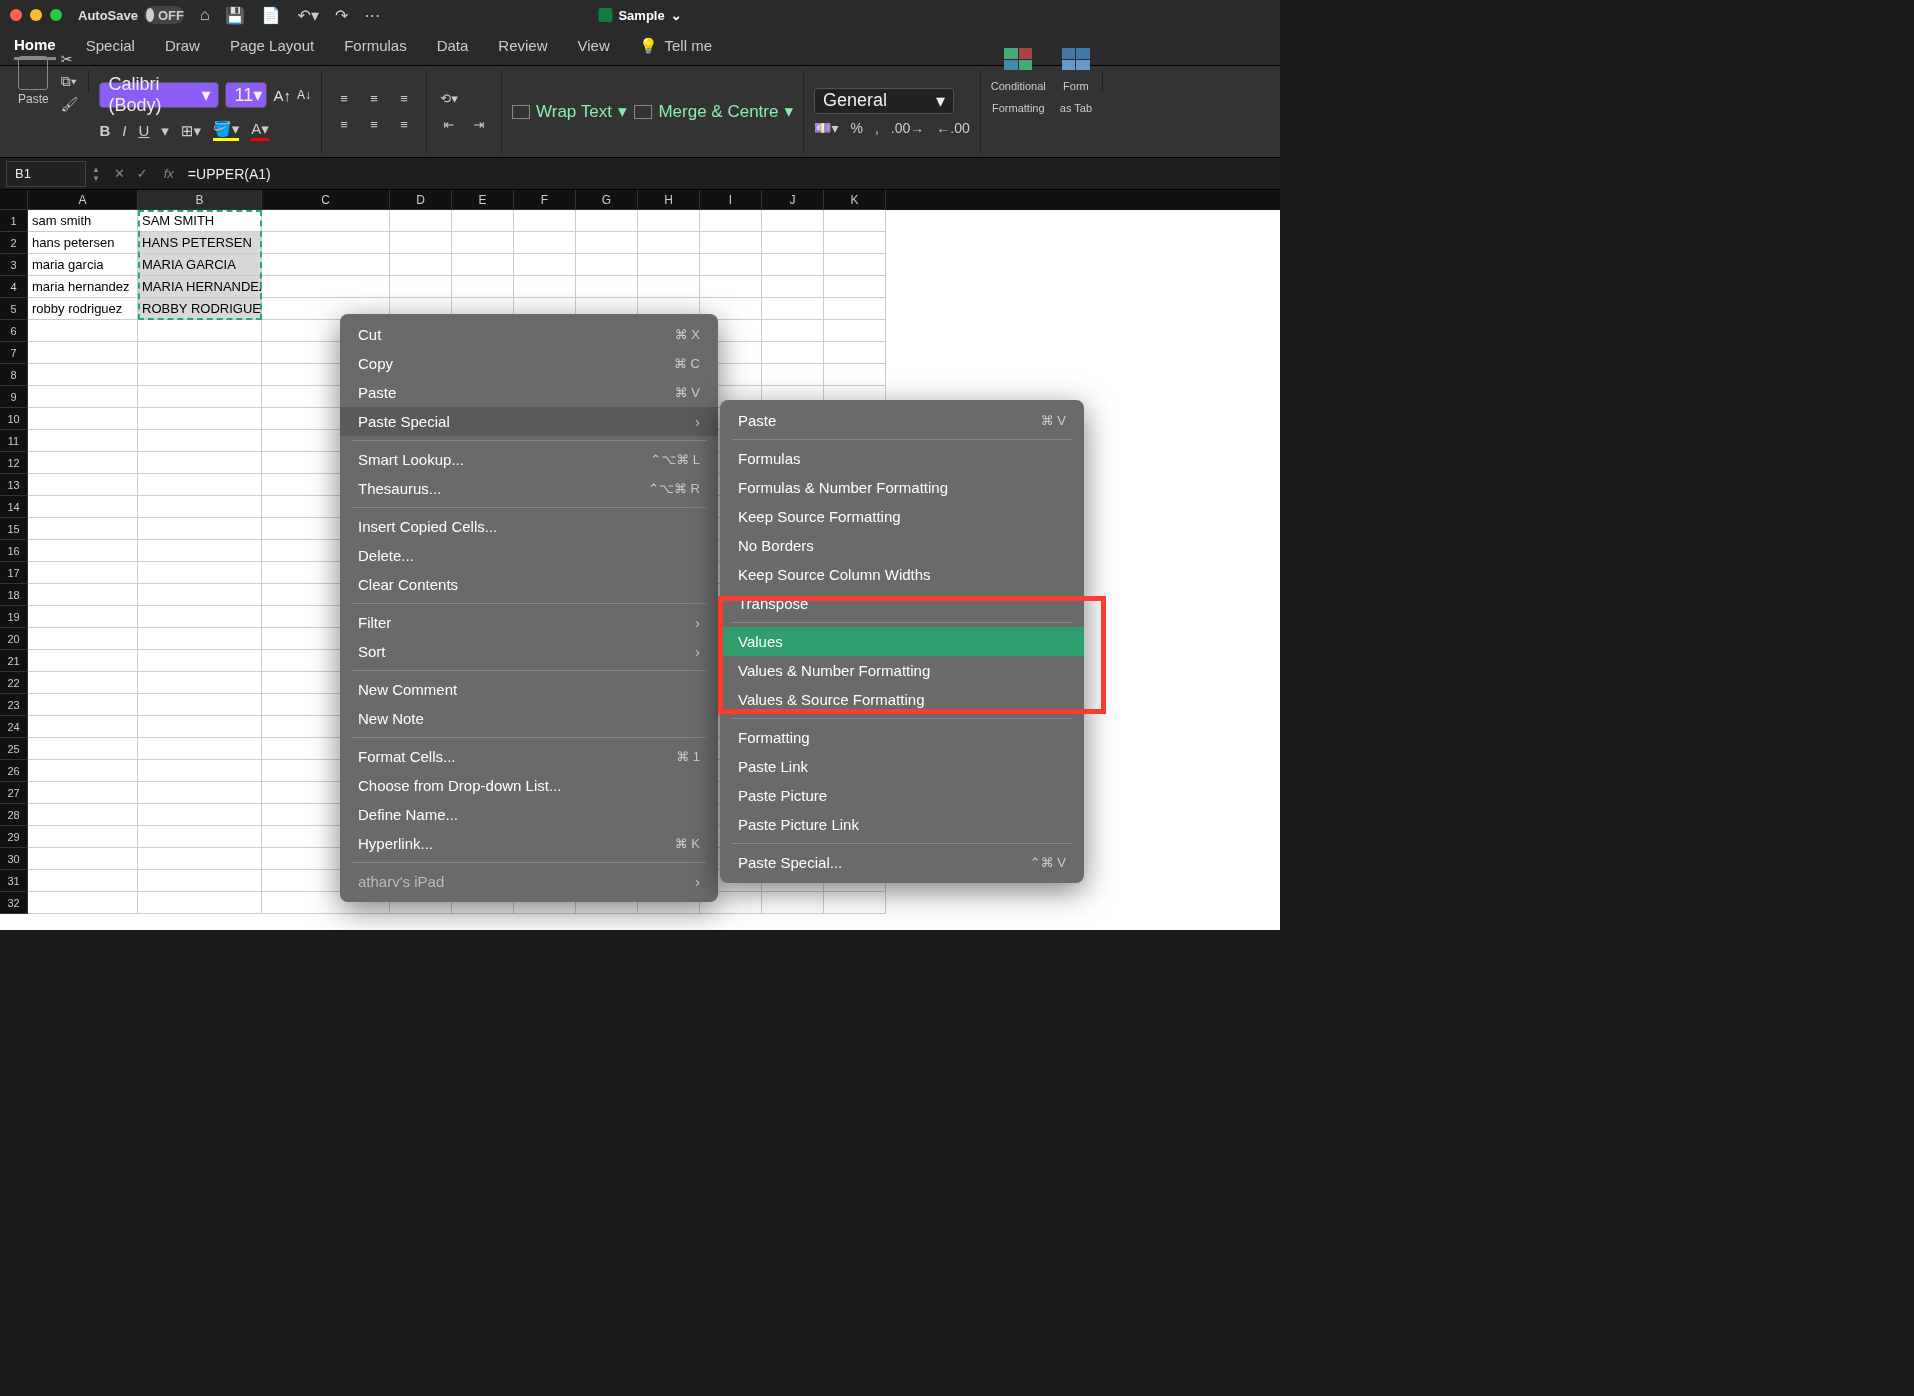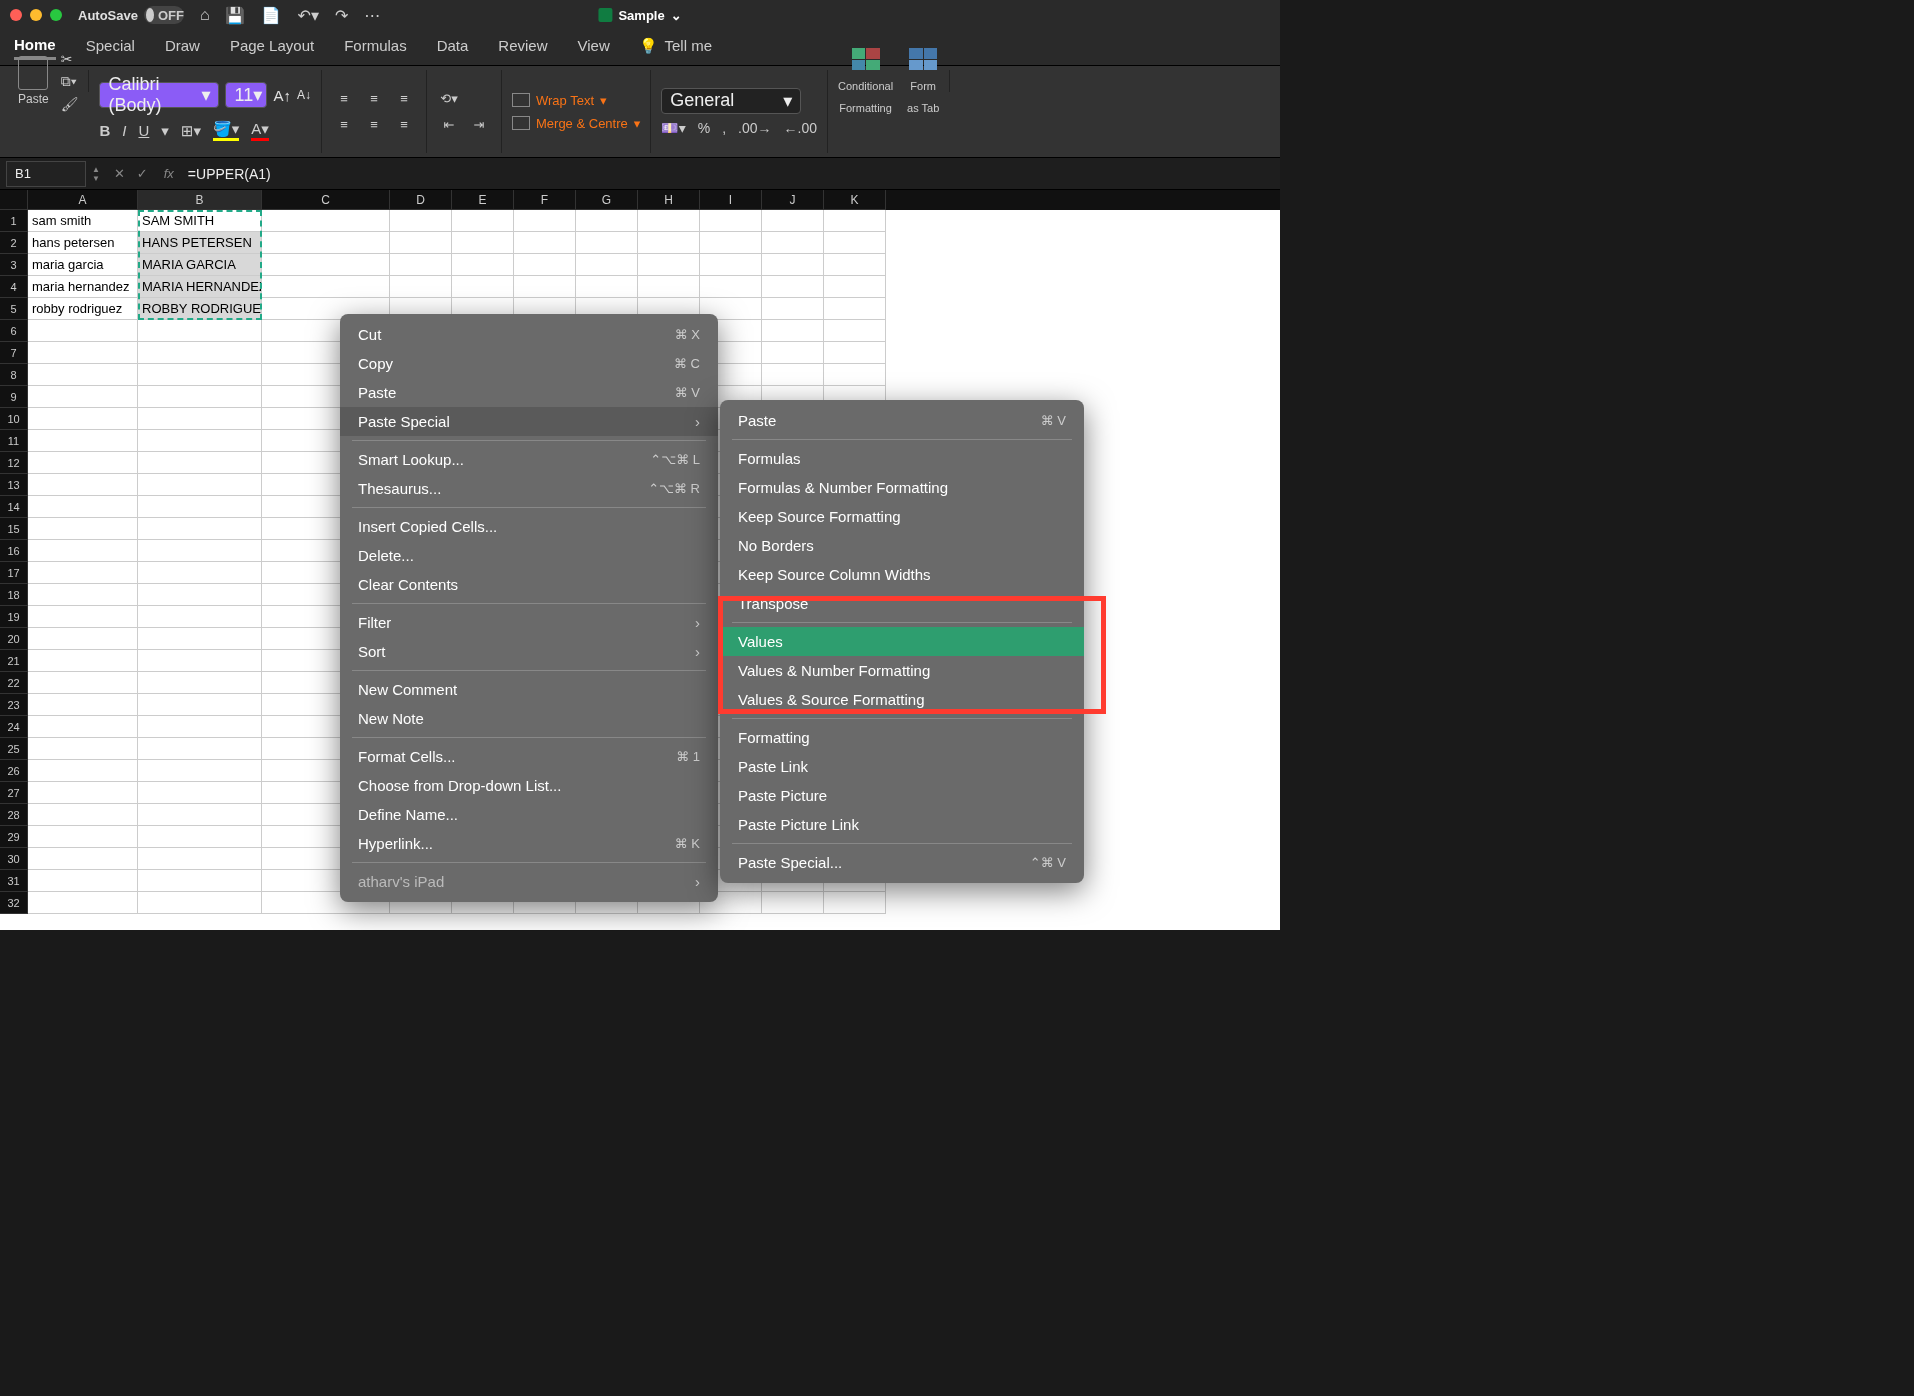--- a/index.html
+++ b/index.html
@@ -31,21 +31,21 @@
 .paste-big { display: flex; flex-direction: column; align-items: center; gap: 2px; font-size: 12px; color: #ccc; }
 .paste-big .picon { width: 30px; height: 34px; border: 1px solid #888; border-radius: 3px; position: relative; }
 .minibtns { display: flex; flex-direction: column; gap: 6px; margin-left: 6px; font-size: 14px; color: #ccc; }
 .fontsel { display: flex; gap: 6px; align-items: center; }
 .fontsel select, .fontsel .fakeinput { background: #8b5cf6; color: #eee; border: 1px solid #555; border-radius: 4px; height: 26px; padding: 0 8px; font-size: 18px; }
 .fakeinput { width: 120px; display: flex; align-items: center; justify-content: space-between; }
 .sizeinput { width: 42px; }
 .fontbtns { display: flex; gap: 12px; margin-top: 6px; font-size: 15px; color: #ccc; align-items: center; }
 .alnrow { display: flex; gap: 6px; }
 .alnbtn { width: 24px; height: 20px; border: none; background: none; color: #ccc; font-size: 13px; }
-.wrap-merge { display: flex; flex-direction: column; gap: 8px; font-size: 13px; color: #f97316; }
+.wrap-merge { display: flex; flex-direction: row; gap: 8px; font-size: 17px; color: #86efac; }
 .wrap-merge .wm { display: flex; align-items: center; gap: 6px; }
 .wm .wmicon { width: 18px; height: 14px; border: 1px solid #888; }
 .numfmt { display: flex; flex-direction: column; gap: 6px; }
 .numfmt .sel { background: #222; border: 1px solid #555; color: #eee; border-radius: 4px; width: 140px; height: 26px; display: flex; align-items: center; padding: 0 8px; font-size: 18px; justify-content: space-between; }
 .numfmt .numbtns { display: flex; gap: 12px; color: #ccc; font-size: 14px; }
 .cond-fmt { display: flex; flex-direction: column; align-items: center; gap: 10px; font-size: 11px; color: #ccc; text-align: center; }
 .cond-fmt .cficon { width: 28px; height: 22px; display: grid; grid-template-columns: 1fr 1fr; grid-template-rows: 1fr 1fr; gap: 1px; }
 .cond-fmt .cficon span { background: #4a7; } .cond-fmt .cficon span:nth-child(2){background:#a44;} .cond-fmt .cficon span:nth-child(3){background:#48a;}
 
 

